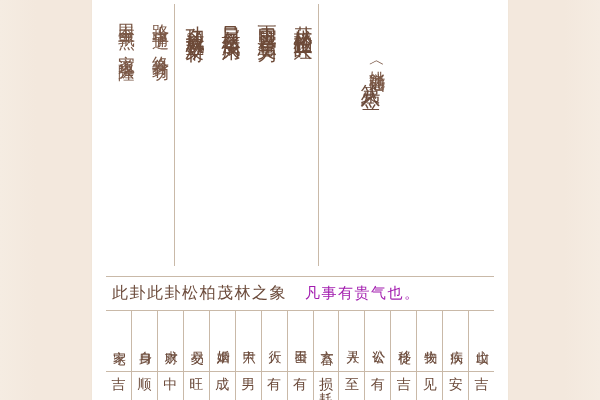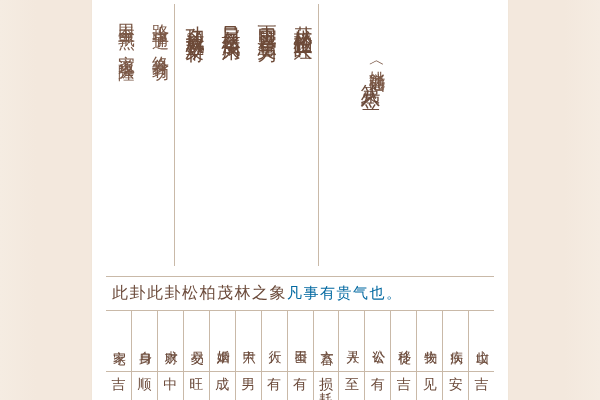--- a/index.html
+++ b/index.html
@@ -130,22 +130,23 @@
     box-sizing: border-box;
   }
   #interp-main {
     font-size: 16px;
     color: #6b4a3a;
     letter-spacing: 1.5px;
     white-space: nowrap;
   }
   #interp-note {
     font-size: 15px;
-    color: #0369a1;
+    color: #a21caf;
     letter-spacing: 1.5px;
+    margin-left: 18px;
     white-space: nowrap;
   }
 
   
   #cat-grid {
     position: relative;
     width: 388px;
     display: flex;
     flex-direction: row;
   }

